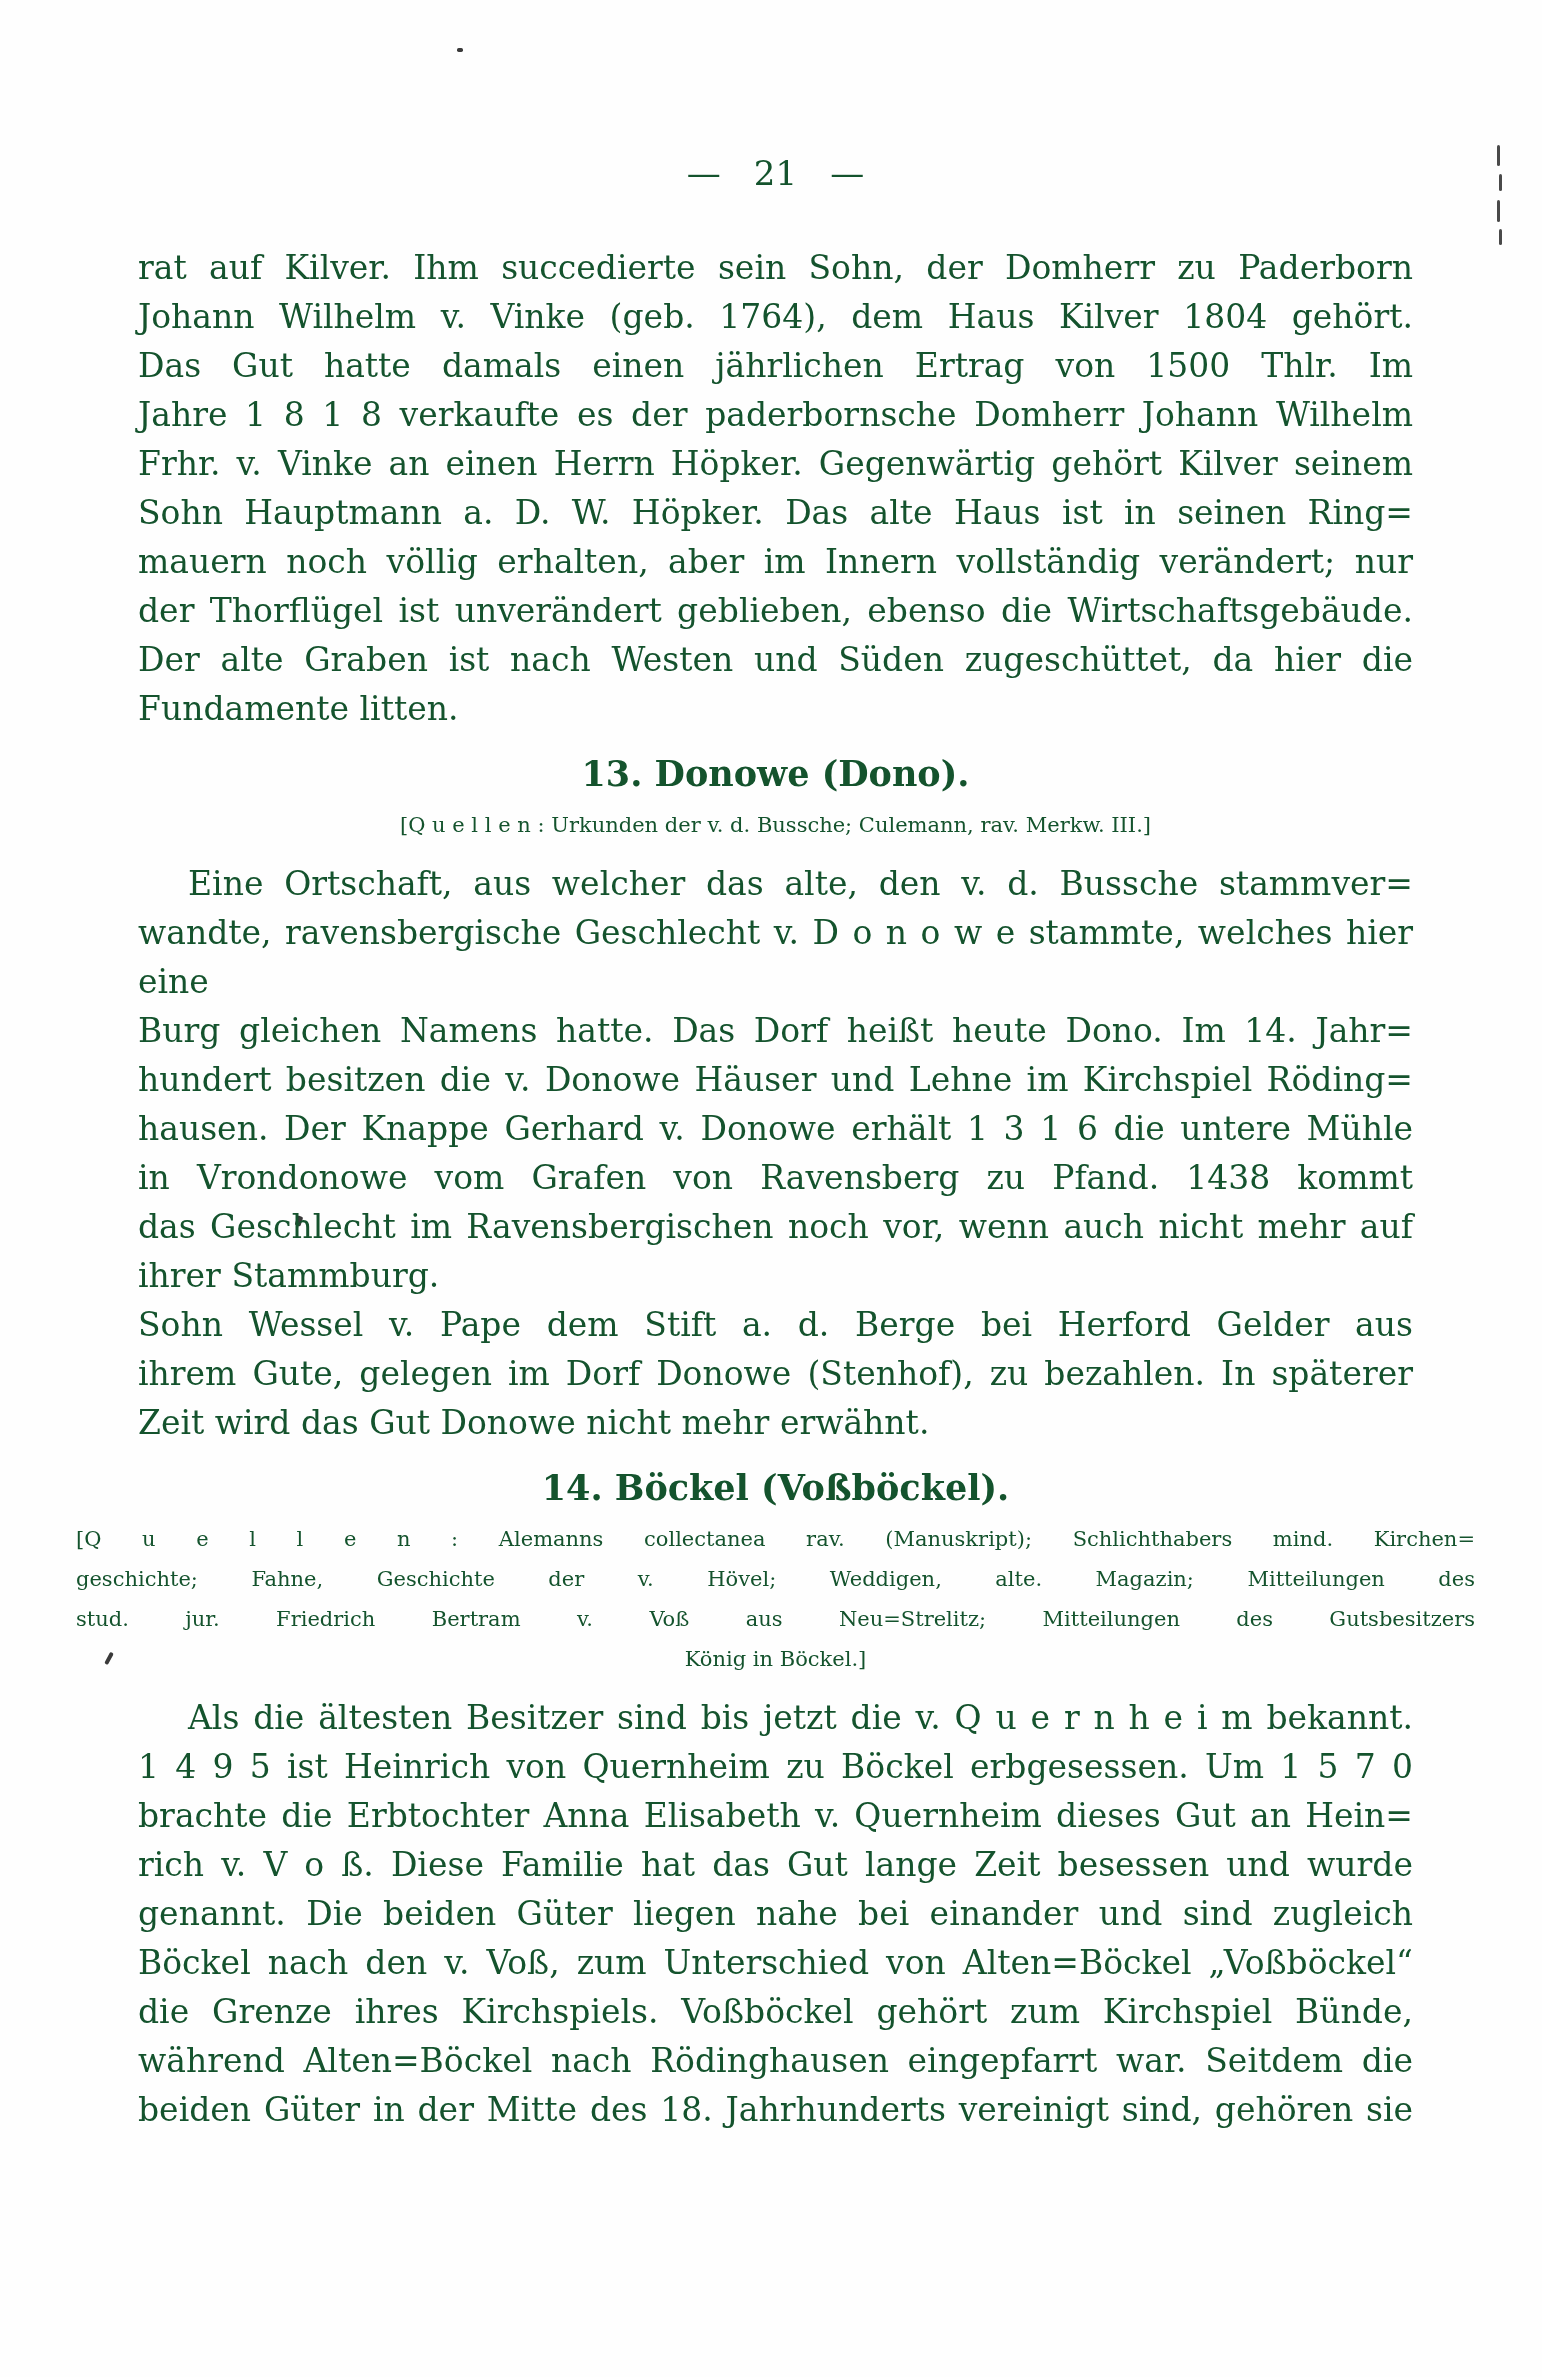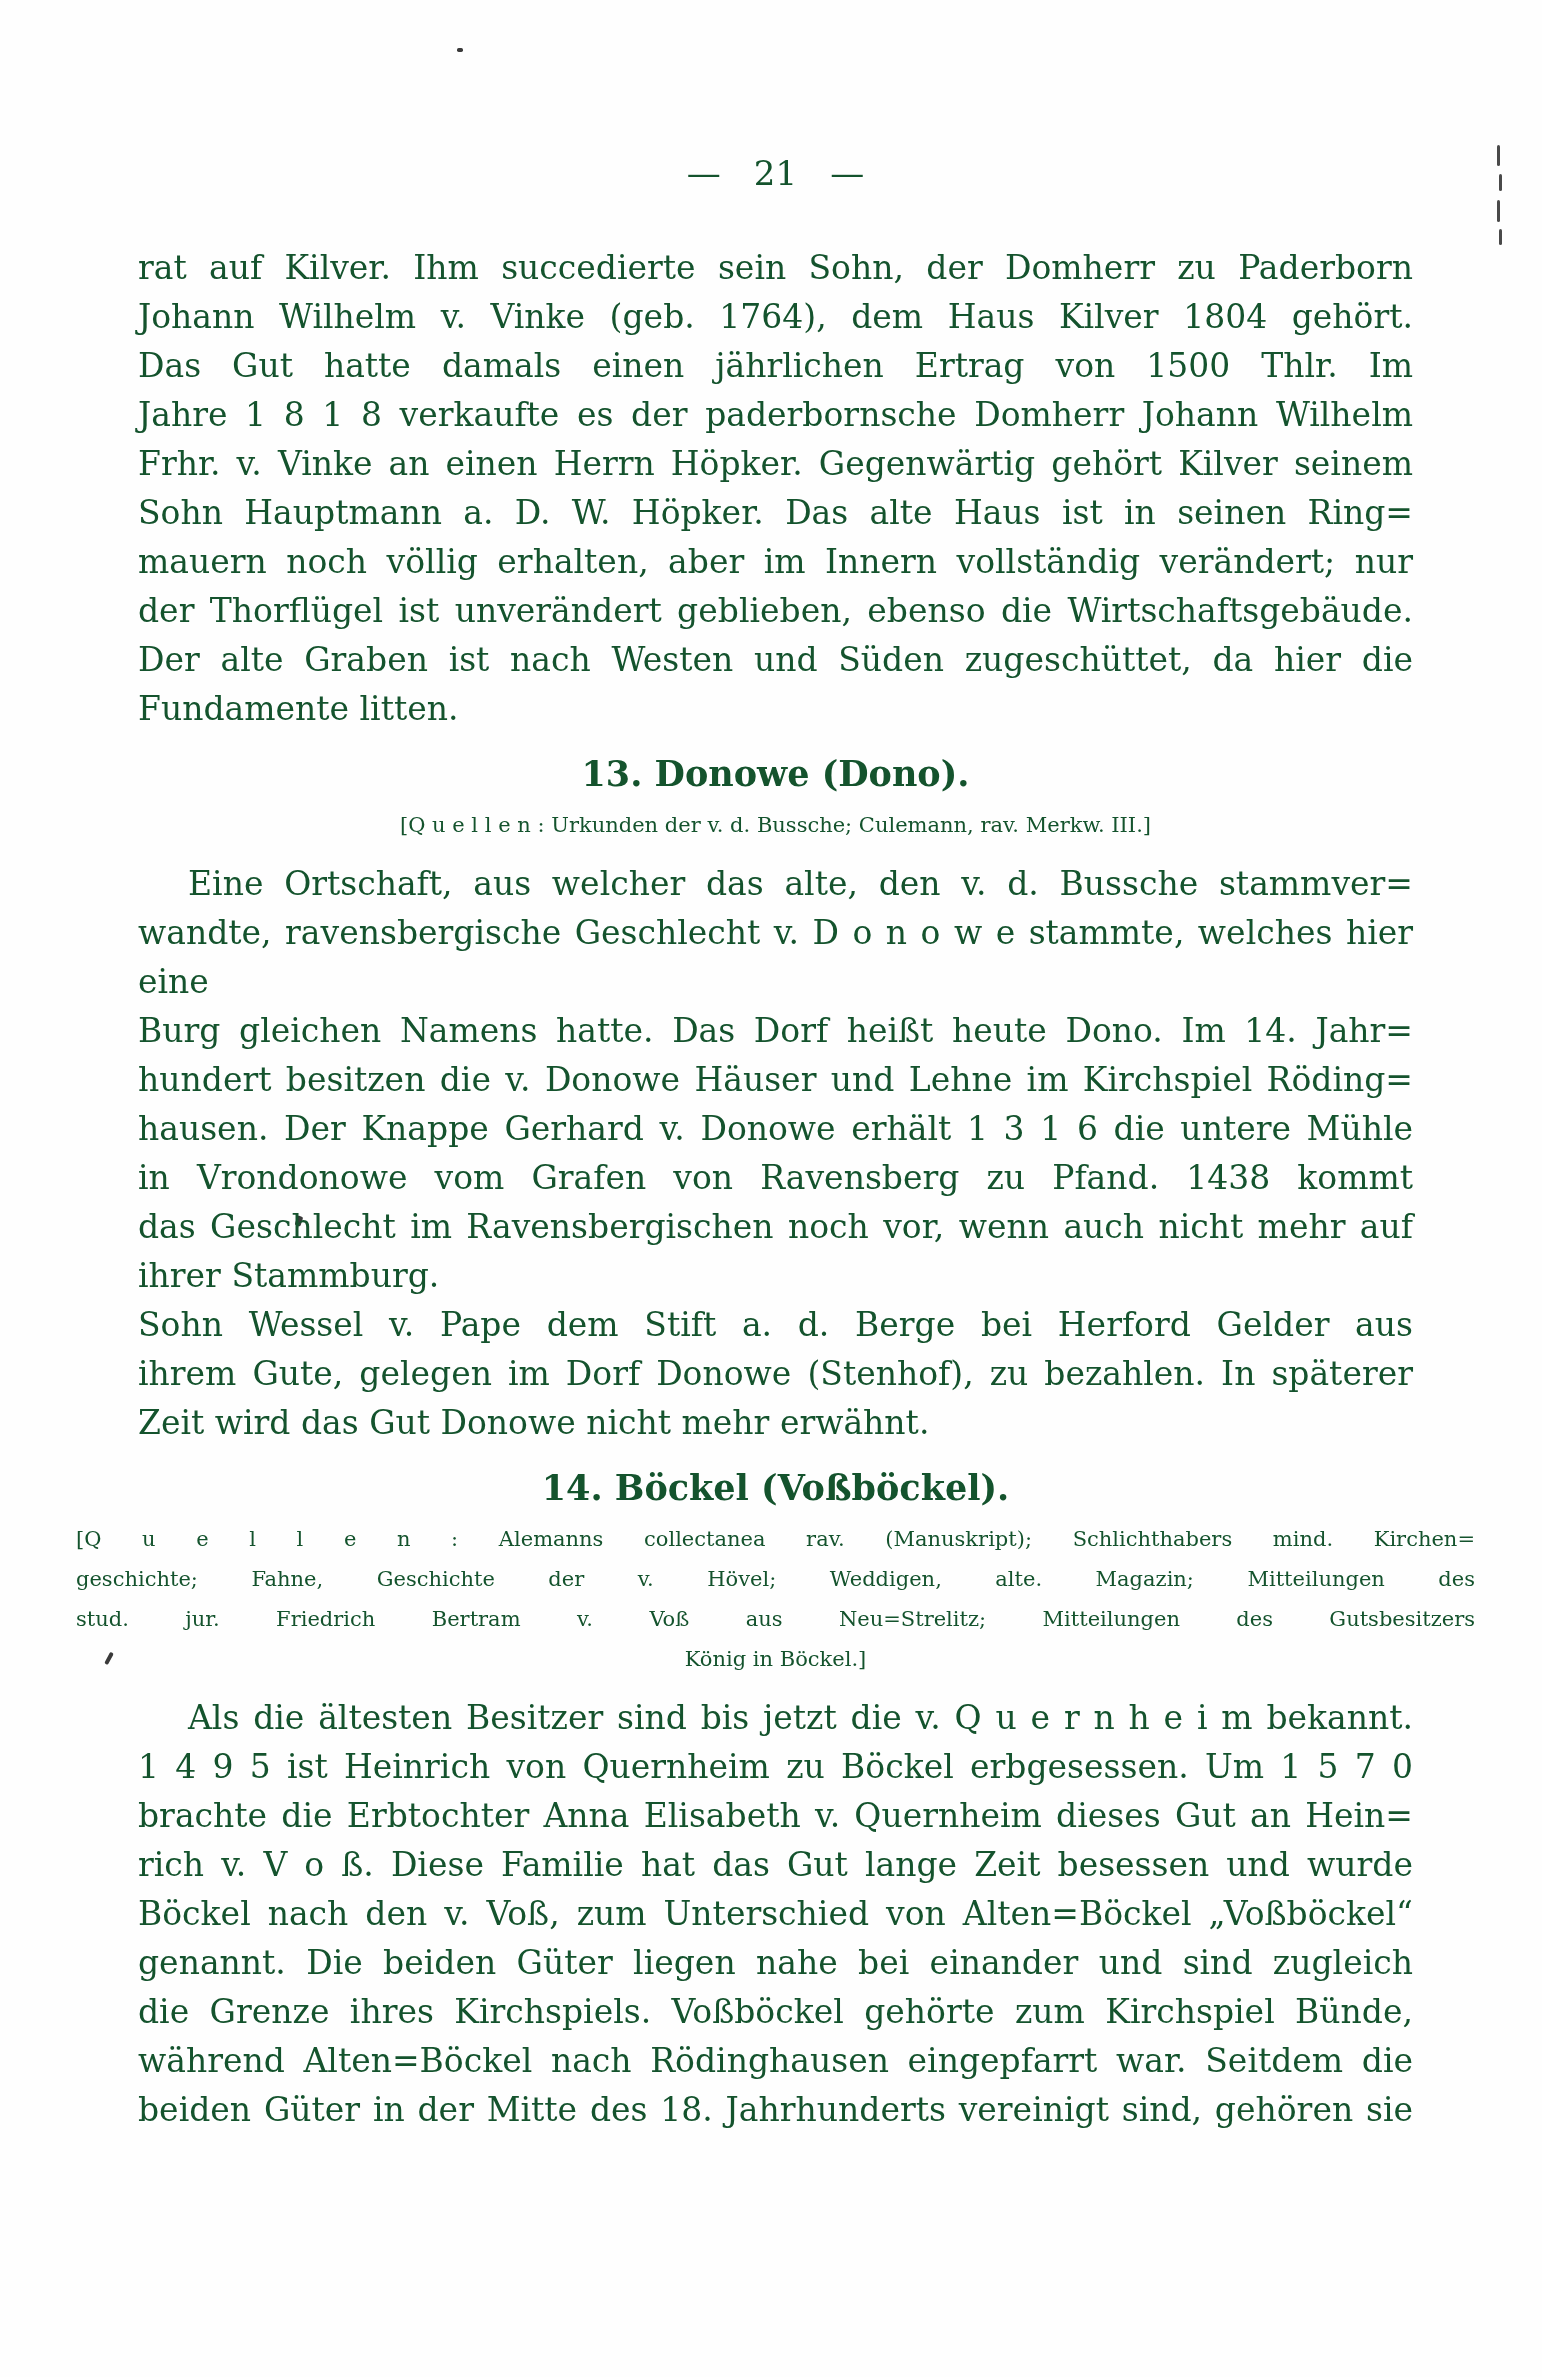--- a/index.html
+++ b/index.html
@@ -114,22 +114,22 @@
           <div class="line justify">[Q u e l l e n :  Alemanns collectanea rav. (Manuskript); Schlichthabers mind. Kirchen=</div>
           <div class="line justify">geschichte; Fahne, Geschichte der v. Hövel; Weddigen, alte. Magazin; Mitteilungen des</div>
           <div class="line justify">stud. jur. Friedrich Bertram v. Voß aus Neu=Strelitz; Mitteilungen des Gutsbesitzers</div>
           <div class="line centerline">König in Böckel.]</div>
         </div>
         <div class="paragraph">
           <div class="line justify indent">Als die ältesten Besitzer sind bis jetzt die v. Q u e r n h e i m bekannt.</div>
           <div class="line justify">1 4 9 5 ist Heinrich von Quernheim zu Böckel erbgesessen. Um 1 5 7 0</div>
           <div class="line justify">brachte die Erbtochter Anna Elisabeth v. Quernheim dieses Gut an Hein=</div>
           <div class="line justify">rich v. V o ß. Diese Familie hat das Gut lange Zeit besessen und wurde</div>
+          <div class="line justify">genannt. Die beiden Güter liegen nahe bei einander und sind zugleich</div>
           <div class="line justify">Böckel nach den v. Voß, zum Unterschied von Alten=Böckel „Voßböckel“</div>
-          <div class="line justify">genannt. Die beiden Güter liegen nahe bei einander und sind zugleich</div>
-          <div class="line justify">die Grenze ihres Kirchspiels. Voßböckel gehörte zum Kirchspiel Bünde,</div>
+          <div class="line justify">die Grenze ihres Kirchspiels. Voßböckel gehört zum Kirchspiel Bünde,</div>
           <div class="line justify">während Alten=Böckel nach Rödinghausen eingepfarrt war. Seitdem die</div>
           <div class="line justify">beiden Güter in der Mitte des 18. Jahrhunderts vereinigt sind, gehören sie</div>
         </div>
       </div>
   </div>
 </div>
 
 
 </body></html>

